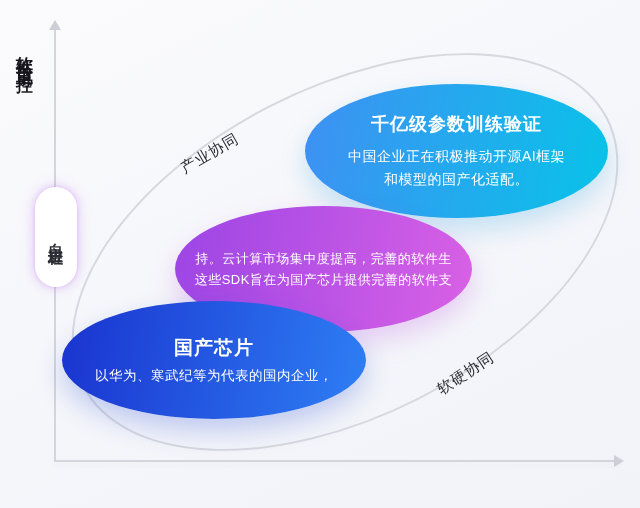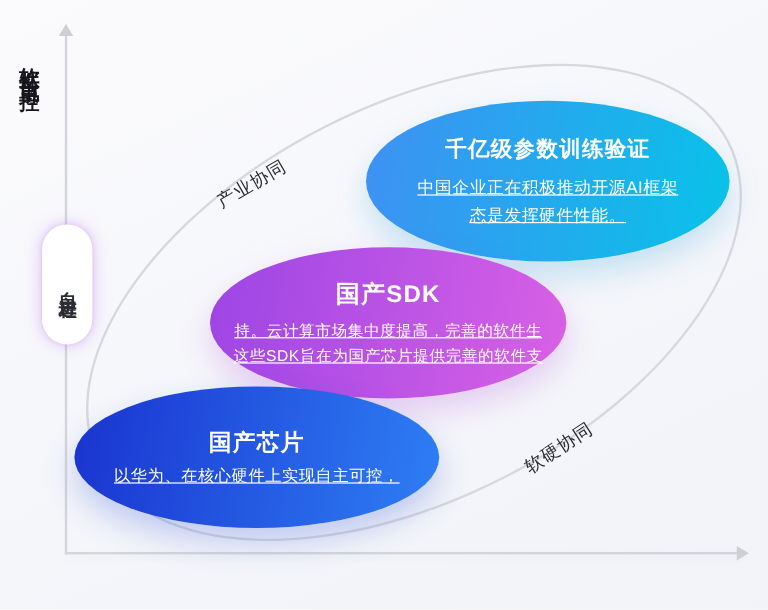--- a/index.html
+++ b/index.html
@@ -54,38 +54,38 @@
   }
   .diag-label.industry { left:178px; top:144px; transform:rotate(-30deg); }
   .diag-label.softhard { left:434px; top:364px; transform:rotate(-33deg); }
 
   
   .bubble {
     position:absolute; border-radius:50%; color:#ffffff; text-align:center;
     display:flex; flex-direction:column; align-items:center; justify-content:center;
   }
   .bubble-title { font-weight:700; letter-spacing:1px; }
-  .bubble-line  { letter-spacing:0.5px;text-decoration:underline; }
+  .bubble-line  { letter-spacing:0.5px; }
 
   .bubble.training {
     left:305px; top:84px; width:303px; height:134px; z-index:2;
     box-shadow:0 12px 26px rgba(20,150,220,0.22);
   }
   .bubble.training .bubble-title { font-size:18px; margin-bottom:9px; }
   .bubble.training .bubble-line  { font-size:14px; line-height:23px; }
 
   .bubble.sdk {
     left:175px; top:206px; width:297px; height:126px; z-index:3;
     box-shadow:0 12px 26px rgba(180,80,225,0.25);
   }
   .bubble.sdk .bubble-title { font-size:20px; margin-bottom:6px; }
   .bubble.sdk .bubble-line  { font-size:13px; line-height:21px; }
 
   .bubble.chip {
-    left:62px; top:322px; width:304px; height:118px; z-index:4;
+    left:62px; top:301px; width:304px; height:118px; z-index:4;
     box-shadow:0 12px 26px rgba(30,70,210,0.25);
     text-align:center;
   }
   .bubble.chip .bubble-title { font-size:19px; margin-bottom:4px; }
   .bubble.chip .bubble-line  { font-size:13.5px; line-height:21px; }
 </style>
 </head>
 <body>
 
 <div class="stage">
@@ -101,27 +101,26 @@
     <span>自主进程</span>
   </div>
 
   <div class="synergy-outline"></div>
   <div class="diag-label industry">产业协同</div>
   <div class="diag-label softhard">软硬协同</div>
 
   <div class="bubble training" style="background: linear-gradient(100deg, rgb(63, 144, 243), rgb(8, 195, 232));">
     <div class="bubble-title">千亿级参数训练验证</div>
     <div class="bubble-line">中国企业正在积极推动开源AI框架</div>
-    <div class="bubble-line">态是发挥硬件性能。</div>
+    <div class="bubble-line">和模型的国产化适配。</div>
   </div>
 
   <div class="bubble sdk" style="background: linear-gradient(100deg, rgb(156, 69, 229), rgb(217, 97, 229));">
-    <div class="bubble-title">国产SDK</div>
     <div class="bubble-line">持。云计算市场集中度提高，完善的软件生</div>
     <div class="bubble-line">这些SDK旨在为国产芯片提供完善的软件支</div>
   </div>
 
   <div class="bubble chip" style="background: linear-gradient(100deg, rgb(26, 51, 207), rgb(46, 127, 245));">
     <div class="bubble-title">国产芯片</div>
-    <div class="bubble-line">以华为、在核心硬件上实现自主可控，</div>
+    <div class="bubble-line">以华为、寒武纪等为代表的国内企业，</div>
   </div>
 
 </div>
 
 </body></html>

